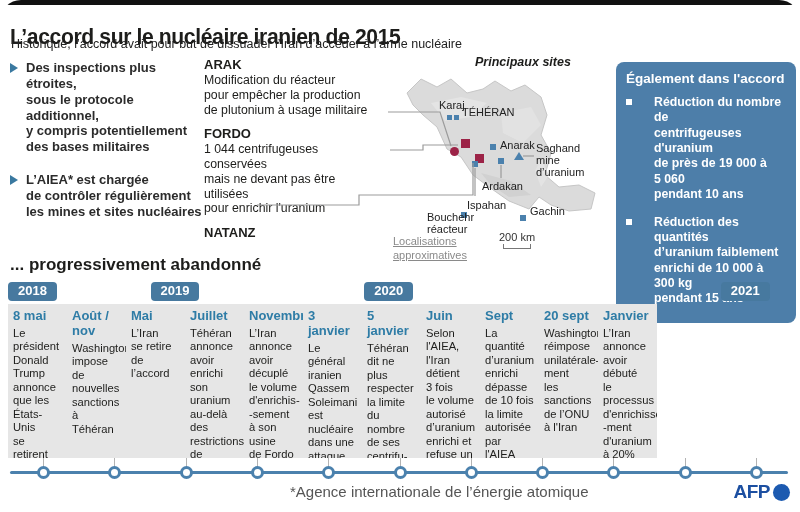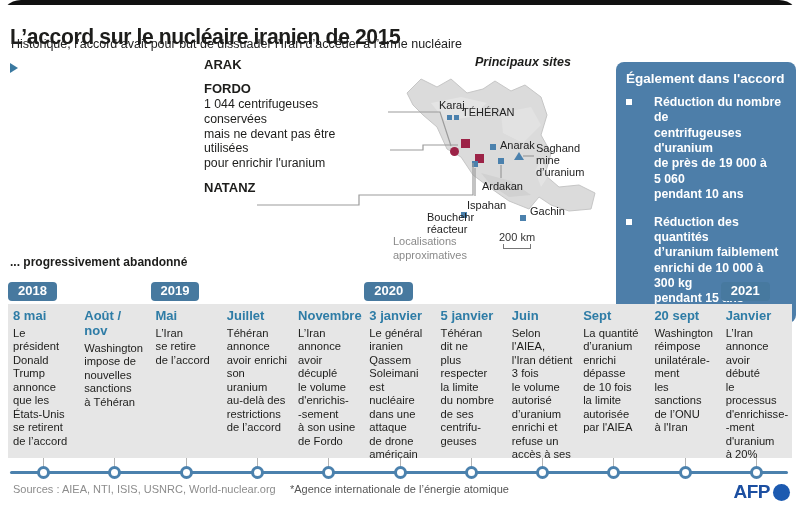--- a/index.html
+++ b/index.html
@@ -28,72 +28,85 @@
   
   #map{position:absolute;left:391px;top:55px;width:229px;height:205px;}
   #map-caption{position:absolute;left:84px;top:0;font-size:12.5px;font-weight:700;font-style:italic;}
   #iran-svg{position:absolute;left:0;top:8px;}
   .mlabel{position:absolute;font-size:11px;line-height:1.08;white-space:pre-line;color:#222;}
   .marker{position:absolute;}
   .marker.square{background:var(--mblue);}
   .marker.square.red{background:var(--red);}
   .marker.circle{background:var(--red);border-radius:50%;}
   .marker.tri{width:0;height:0;border-left:5px solid transparent;border-right:5px solid transparent;border-bottom:8px solid var(--mblue);background:none;}
-  #map-note{position:absolute;left:2px;top:180px;font-size:11px;line-height:1.25;color:#8a8a8a;white-space:pre-line;}
+  #map-note{position:absolute;left:2px;top:180px;font-size:11px;line-height:1.25;color:#8a8a8a;white-space:pre-line;text-decoration:underline;}
   #map-scale{position:absolute;left:108px;top:176px;font-size:11px;color:#333;text-align:center;}
   #map-scale .bar{margin:1px auto 0;width:26px;height:4px;border-left:1px solid #777;border-right:1px solid #777;border-bottom:1px solid #777;}
 
   
   #leaders{position:absolute;left:0;top:0;pointer-events:none;}
 
   
   #panel{position:absolute;left:616px;top:62px;width:180px;min-height:160px;background:var(--panel);border-radius:8px;padding:9px 10px 4px 10px;box-sizing:border-box;color:#fff;}
   #panel-title{font-size:13.5px;font-weight:700;margin-bottom:9px;}
   .panel-item{display:flex;gap:22px;margin-bottom:12px;}
   .panel-item .sq{flex:0 0 auto;width:6px;height:6px;background:#fff;margin-top:4px;}
   .panel-item .pt{font-size:12.3px;font-weight:700;line-height:1.25;white-space:pre-line;}
 
   
-  #tl-heading{position:absolute;left:10px;top:255px;font-size:12px;font-weight:700;}
+  #tl-heading{position:absolute;left:10px;top:255px;font-size:17px;font-weight:700;}
   #timeline-chips{position:absolute;left:0;top:282px;height:20px;width:800px;}
   .chip{position:absolute;top:0;background:var(--blue);color:#fff;font-size:13px;font-weight:700;padding:1px 10px 3px;border-radius:4px;}
-  #timeline-columns{position:absolute;left:8px;top:304px;width:784px;height:154px;display:flex;gap:0;}
+  #timeline-columns{position:absolute;left:8px;top:304px;width:649px;height:154px;display:flex;gap:0;}
   .tcol{flex:1;background:var(--colbg);padding:4px 5px;box-sizing:border-box;overflow:hidden;}
   .tdate{font-size:13px;font-weight:700;color:var(--dateblue);margin-bottom:4px;}
   .ttext{font-size:11.2px;line-height:1.2;white-space:pre-line;}
   .tcol.bold .ttext{font-weight:400;}
   #timeline-axis{position:absolute;left:0;top:0;width:800px;height:512px;pointer-events:none;}
   #axis-line{position:absolute;left:10px;top:471px;width:778px;height:3px;background:var(--line);border-radius:2px;}
   .tick{position:absolute;top:458px;width:1px;height:10px;background:#b3b3b3;}
   .tcircle{position:absolute;top:466px;width:13px;height:13px;border-radius:50%;background:#fff;border:3px solid var(--line);box-sizing:border-box;}
 
   
   #sources{position:absolute;left:13px;top:483px;font-size:11px;color:#8c8c8c;}
-  #footnote{position:absolute;left:290px;top:483px;font-size:11px;color:#555;}
+  #footnote{position:absolute;left:290px;top:483px;font-size:15px;color:#555;}
   #afp-logo{position:absolute;right:10px;top:481px;display:flex;align-items:center;gap:3px;}
   #afp-logo .txt{font-size:19px;font-weight:700;letter-spacing:-0.5px;color:#1c4fa1;}
   #afp-logo .dot{width:17px;height:17px;border-radius:50%;background:#1c5ab0;}
 </style>
 </head>
 <body>
 
 <div id="canvas">
   <div id="topbar"></div>
   <h1 id="title">L’accord sur le nucléaire iranien de 2015</h1>
   <div id="subtitle">Historique, l’accord avait pour but de dissuader l’Iran d’accéder à l’arme nucléaire</div>
 
   <div id="key-points">
       <div class="kp">
         <span class="tri"></span>
+        <div class="kp-text">Des inspections plus étroites,
+sous le protocole additionnel,
+y compris potentiellement
+des bases militaires</div>
+      </div>
+      <div class="kp">
+        <span class="tri"></span>
+        <div class="kp-text">L’AIEA* est chargée
+de contrôler régulièrement
+les mines et sites nucléaires</div>
       </div>
     </div>
 
   <div id="sites">
       <div class="site">
         <div class="site-name">ARAK</div>
+        <div class="site-desc">Modification du réacteur
+pour empêcher la production
+de plutonium à usage militaire</div>
       </div>
       <div class="site">
         <div class="site-name">FORDO</div>
         <div class="site-desc">1&nbsp;044 centrifugeuses conservées
 mais ne devant pas être utilisées
 pour enrichir l'uranium</div>
       </div>
       <div class="site">
         <div class="site-name">NATANZ</div>
       </div>
@@ -319,19 +332,18 @@
       <div class="tick" style="left: 542.045px;"></div>
       <div class="tcircle" style="left: 536.045px;"></div>
       <div class="tick" style="left: 613.318px;"></div>
       <div class="tcircle" style="left: 607.318px;"></div>
       <div class="tick" style="left: 684.591px;"></div>
       <div class="tcircle" style="left: 678.591px;"></div>
       <div class="tick" style="left: 755.864px;"></div>
       <div class="tcircle" style="left: 749.864px;"></div>
     </div>
 
-  <div id="sources">Sources : AIEA, NTI, ISIS, USNRC, World-nuclear.org</div>
   <div id="footnote">*Agence internationale de l’énergie atomique</div>
   <div id="afp-logo">
     <span class="txt">AFP</span>
     <span class="dot"></span>
   </div>
 </div>
 
 </body></html>

